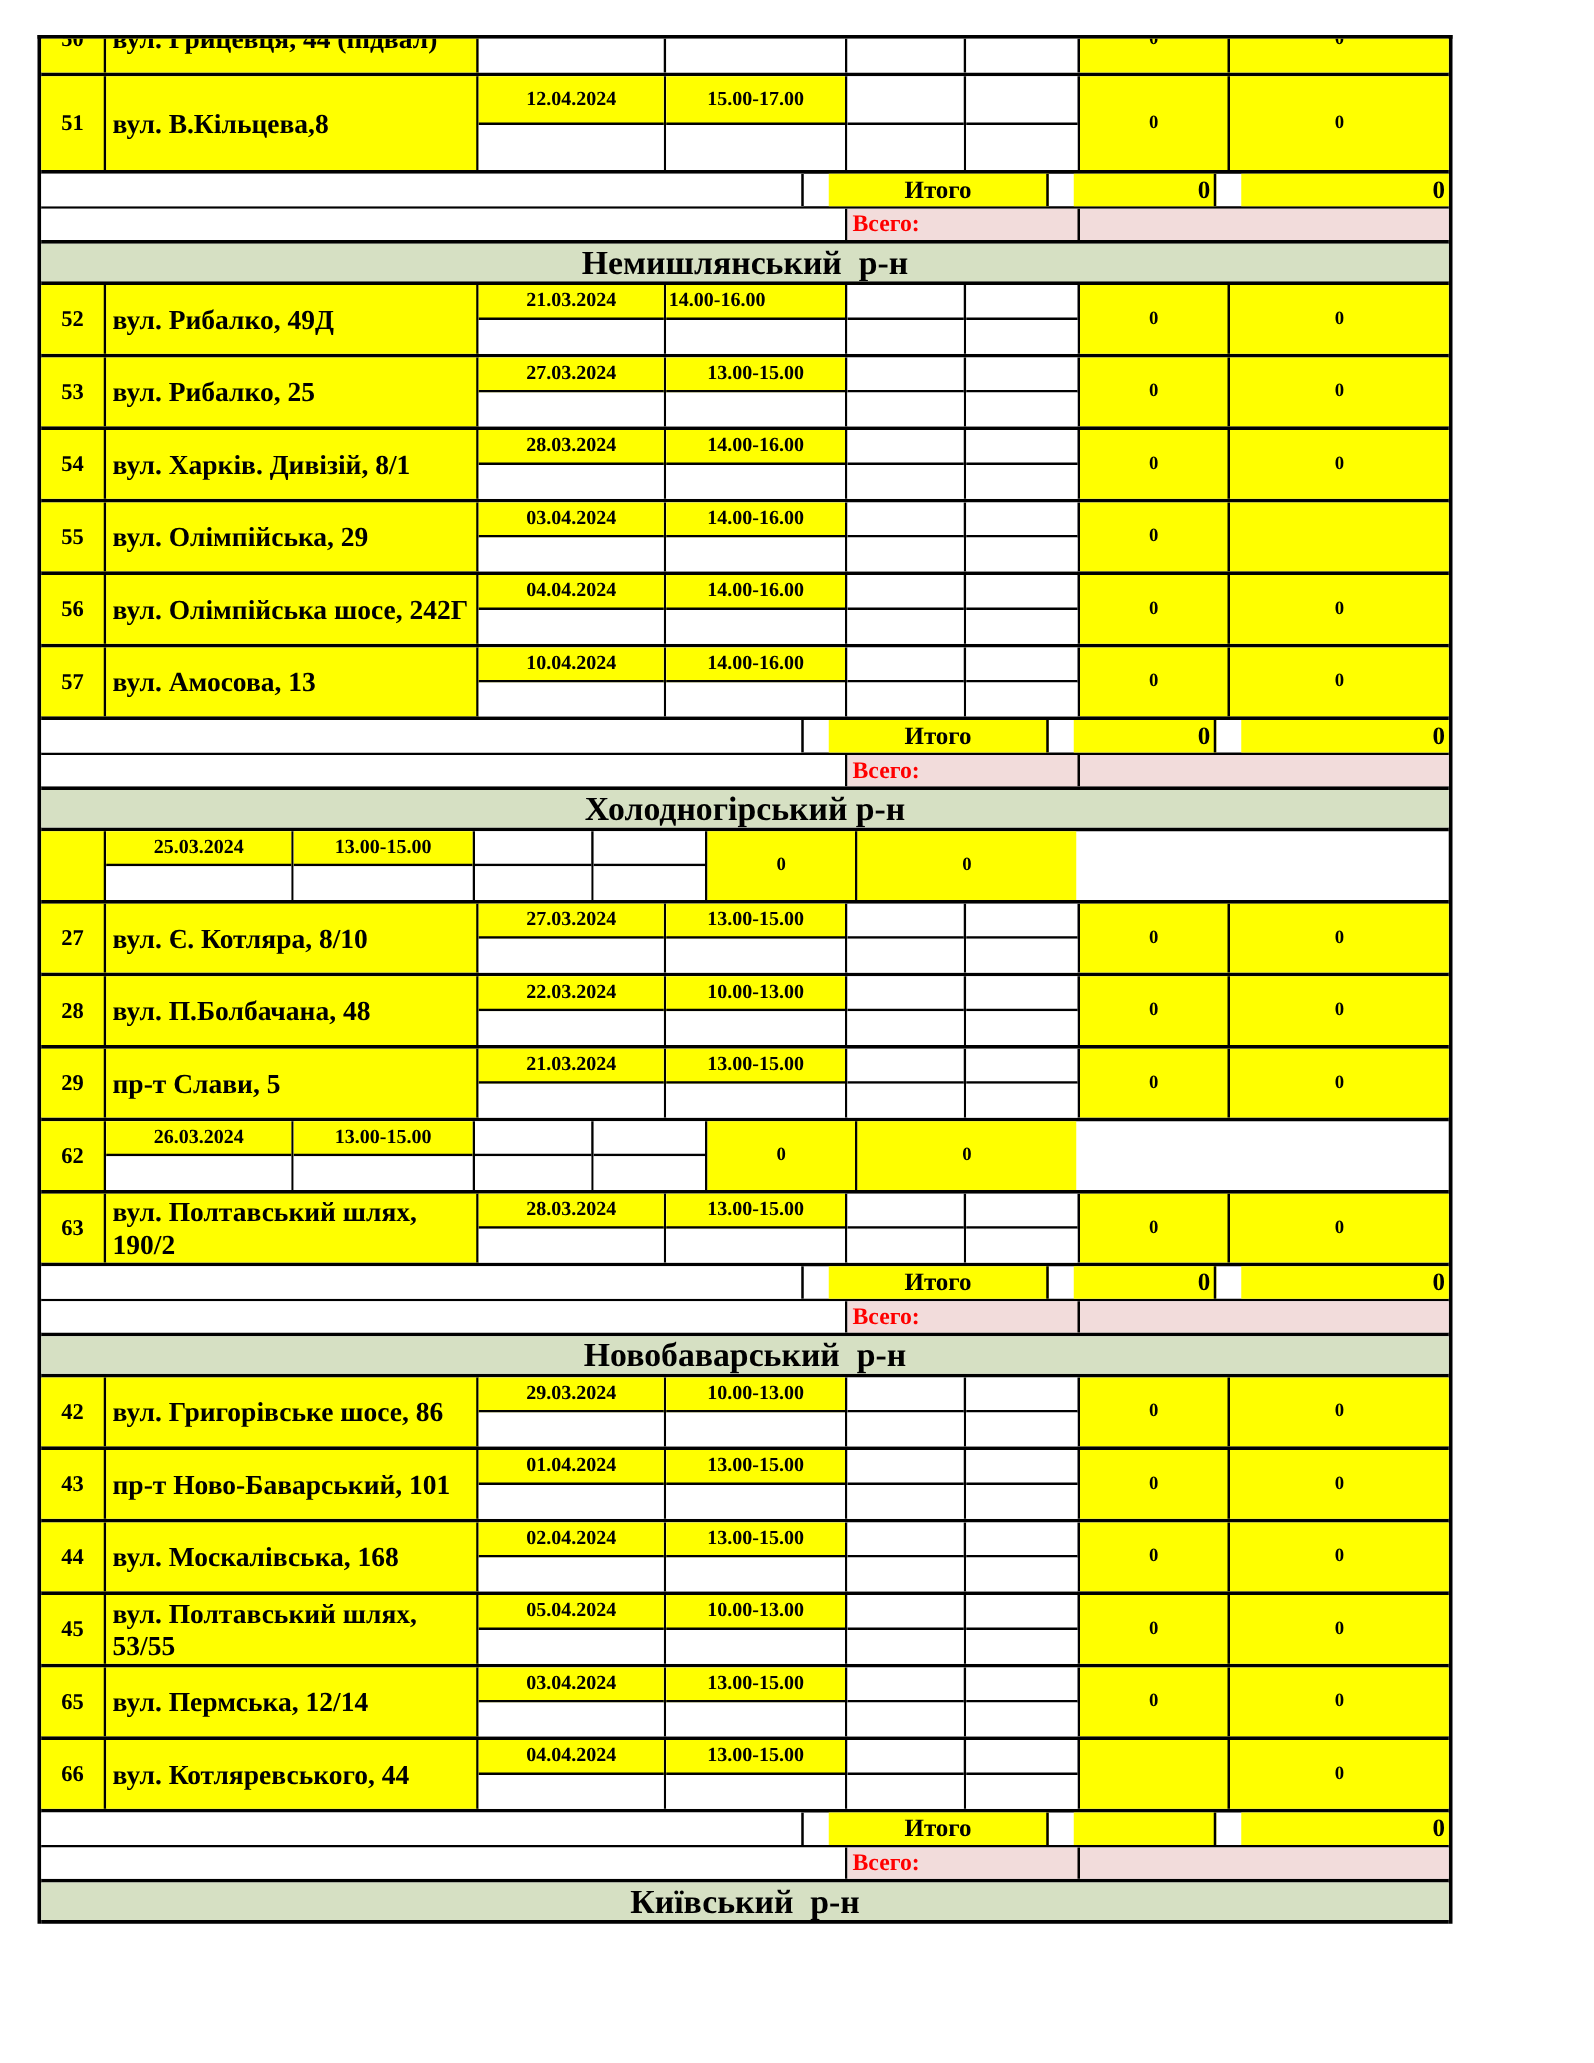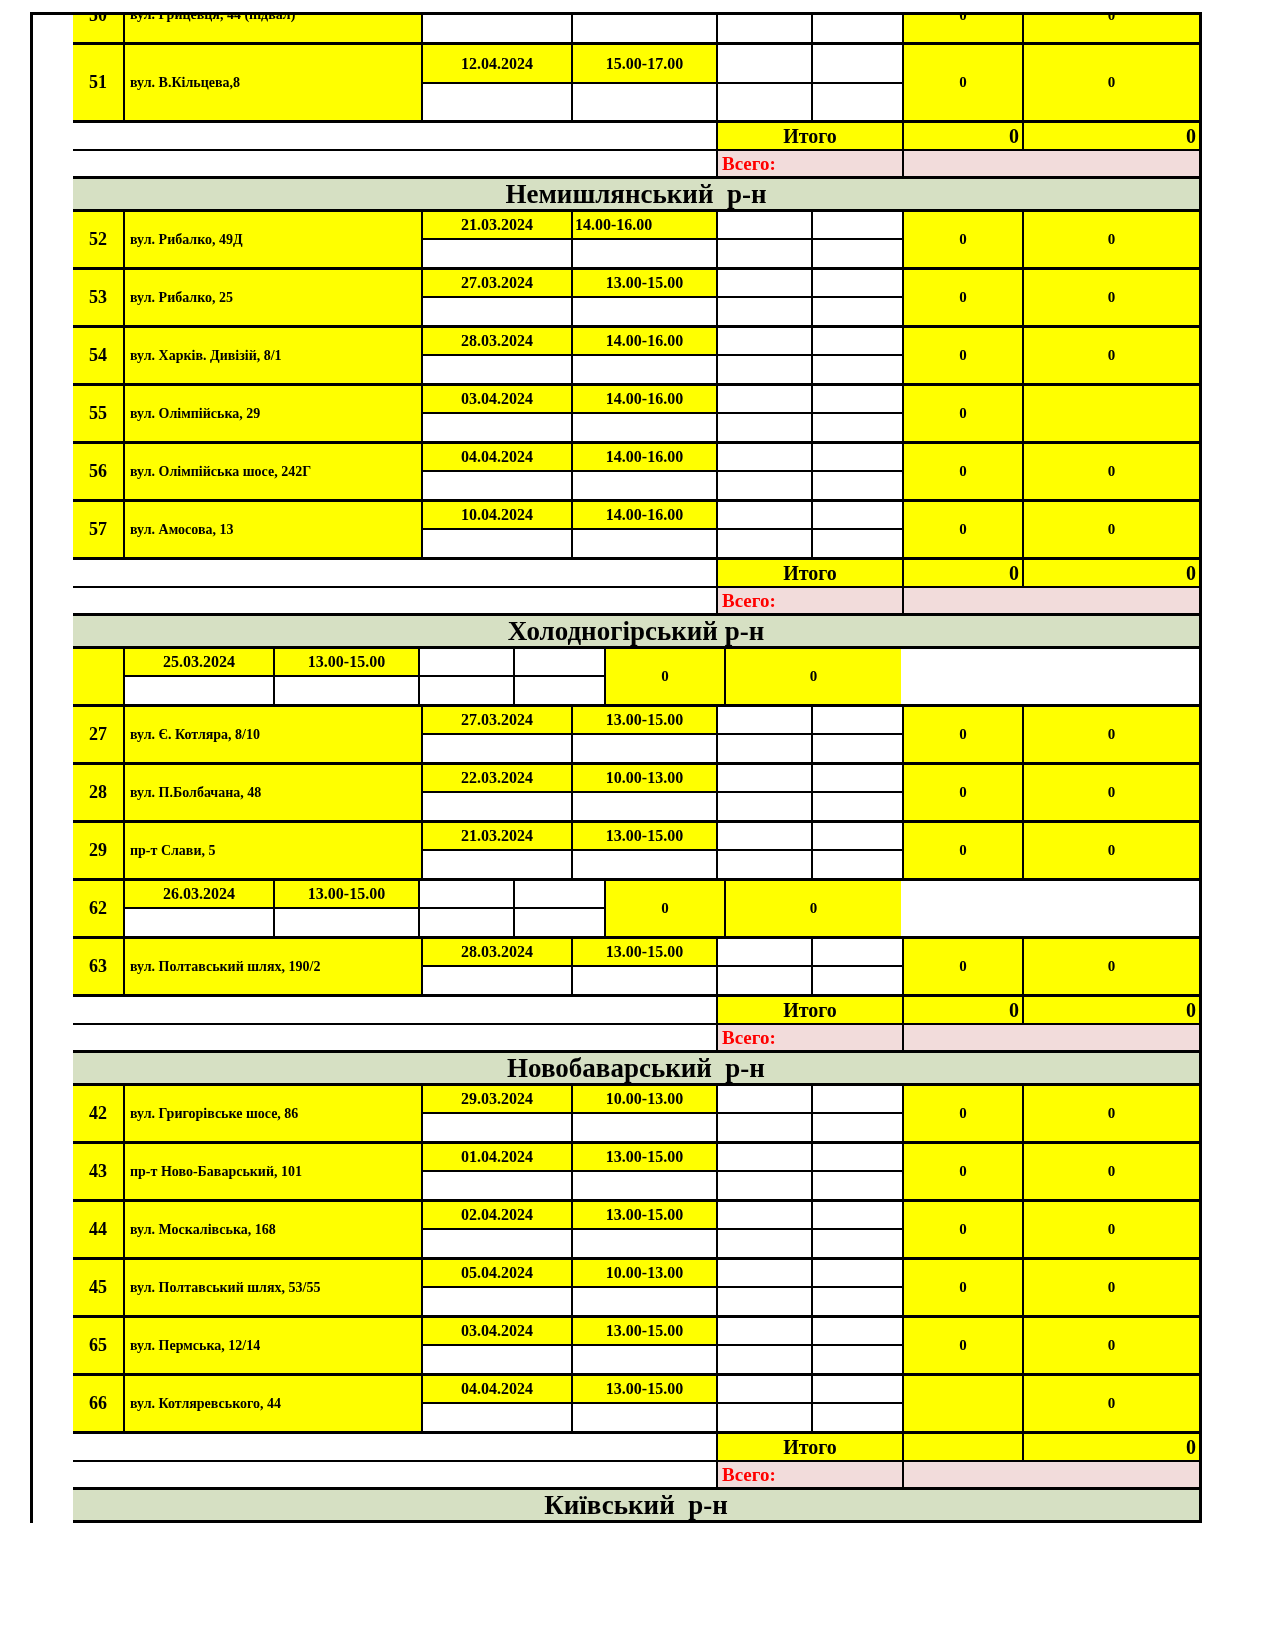--- a/index.html
+++ b/index.html
@@ -6,34 +6,33 @@
     --yellow:#ffff00; --green:#d6e0c3; --pink:#f2dcdb; --red:#ff0000;
     --bd:#000000; --paper:#ffffff;
   }
   html,body{margin:0;padding:0;}
   .page{
     position:relative; width:1275px; height:1650px; background:var(--paper);
     font-family:"Liberation Serif","DejaVu Serif",serif; font-weight:bold; color:#000;
     overflow:hidden;
   }
   .tbl{
-    position:absolute; left:30px; top:12px; width:1126px;
+    position:absolute; left:30px; top:28px; width:1126px;
     border-left:3px solid var(--bd); border-right:3px solid var(--bd); border-top:3px solid var(--bd);
     background:var(--paper);
-    padding-left:40px;
   }
   
   .cell{box-sizing:border-box; border-right:2px solid var(--bd); display:flex; align-items:center; overflow:hidden;}
   .cell:last-child{border-right:none;}
   
   .arow{display:flex; height:58px; box-sizing:border-box; border-bottom:3px solid var(--bd);}
   .arow.tall{height:78px;}
   .arow.remnant{height:30px;}
   .num{width:52px; justify-content:center; font-size:18px; background:var(--yellow);}
-  .addr{width:298px; padding-left:5px; font-size:14px; background:var(--yellow);}
+  .addr{width:298px; padding-left:5px; font-size:22px; background:var(--yellow);}
   .subcol{width:150px; box-sizing:border-box; border-right:2px solid var(--bd); display:flex; flex-direction:column; background:var(--paper);}
   .subcol.time{width:145px;}
   .subcol.n1{width:95px;}
   .subcol.n2{width:91px;}
   .sub-top{height:28px; box-sizing:border-box; border-bottom:2px solid var(--bd);
            display:flex; align-items:center; justify-content:center; font-size:16px;}
   .tall .sub-top{height:39px;}
   .sub-top.filled{background:var(--yellow);}
   .sub-top.alignleft{justify-content:flex-start; padding-left:2px;}
   .sub-bot{flex:1; background:var(--paper);}
@@ -42,21 +41,21 @@
   .count.c2{width:175px;}
   .wcell{background:var(--paper);}
   .wcell.wdate{width:150px;} .wcell.wtime{width:145px;} .wcell.wn1{width:95px;} .wcell.wn2{width:91px;}
   
   .remnant .cell{position:relative;}
   .cutspan{position:absolute; top:-11px; left:0; right:0; line-height:22px;}
   .remnant .num .cutspan, .remnant .count .cutspan{text-align:center;}
   .remnant .addr .cutspan{padding-left:5px;}
   .remnant .count .cutspan{top:-9px; line-height:18px;}
   
-  .trow{display:flex; height:28px; box-sizing:border-box; border-bottom:2px solid var(--bd);}
+  .trow{display:flex; height:28px; box-sizing:border-box; border-bottom:2px solid var(--bd);gap:20px;}
   .vrow{display:flex; height:28px; box-sizing:border-box; border-bottom:3px solid var(--bd);}
   .blankL{width:645px; background:var(--paper);}
   .itogo{width:186px; background:var(--yellow); justify-content:center; font-size:20px;}
   .ival{background:var(--yellow); justify-content:flex-end; padding-right:3px; font-size:20px;}
   .ival.v1{width:120px;} .ival.v2{width:175px;}
   .vsego{width:186px; background:var(--pink); color:var(--red); padding-left:4px; font-size:19px;}
   .vrest{width:295px; background:var(--pink);}
   
   .hrow{display:flex; height:33px; box-sizing:border-box; border-bottom:3px solid var(--bd);}
   .dheader{width:100%; background:var(--green); justify-content:center; font-size:27px; white-space:pre;}

